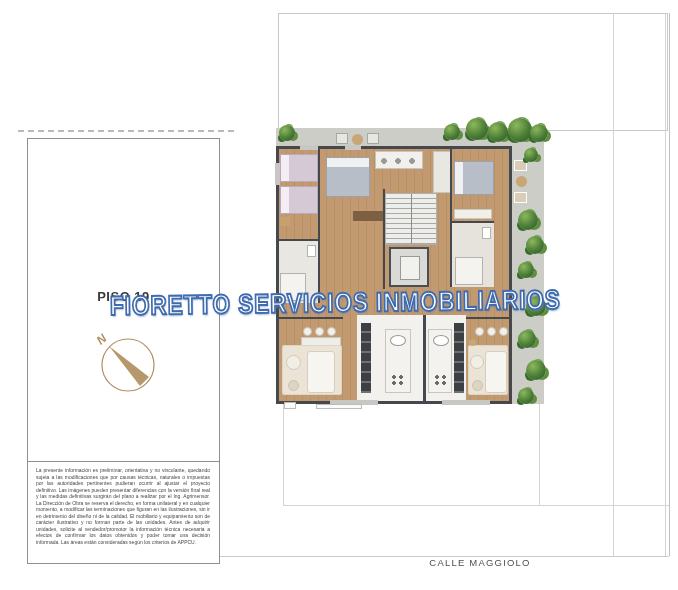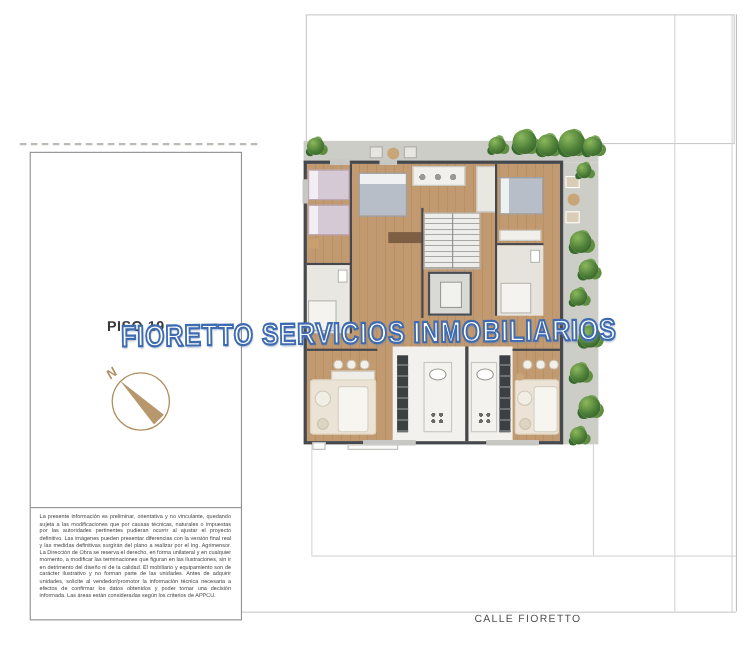--- a/index.html
+++ b/index.html
@@ -200,13 +200,13 @@
 <div class="plant" style="left:518px;top:210px;width:20px;height:20px;"></div>
 <div class="plant" style="left:526px;top:236px;width:18px;height:18px;"></div>
 <div class="plant" style="left:518px;top:262px;width:16px;height:16px;"></div>
 <div class="plant" style="left:526px;top:296px;width:20px;height:20px;"></div>
 <div class="plant" style="left:518px;top:330px;width:18px;height:18px;"></div>
 <div class="plant" style="left:526px;top:360px;width:20px;height:20px;"></div>
 <div class="plant" style="left:518px;top:388px;width:16px;height:16px;"></div>
 
 <div class="watermark">FIORETTO SERVICIOS INMOBILIARIOS</div>
 
-<div class="street">CALLE FIORETTO</div>
+<div class="street">CALLE MAGGIOLO</div>
 
 </body></html>

